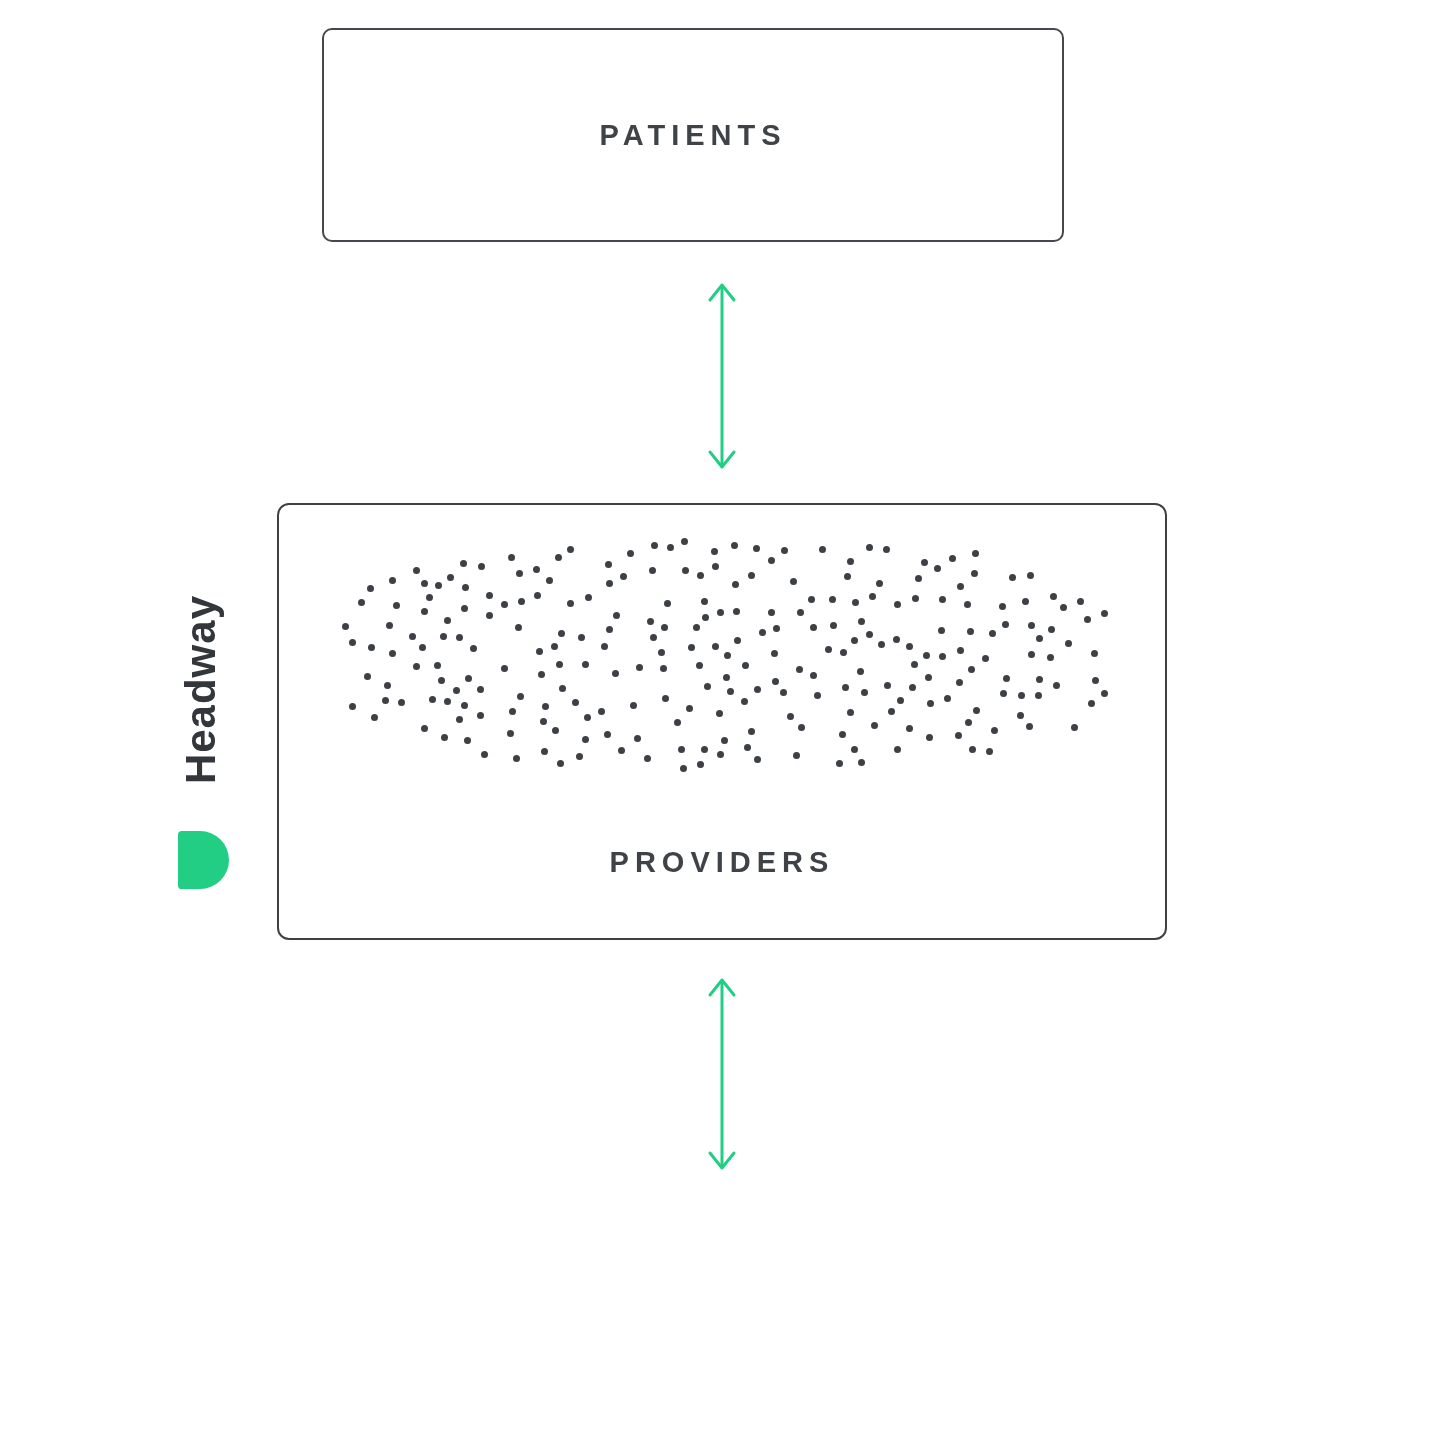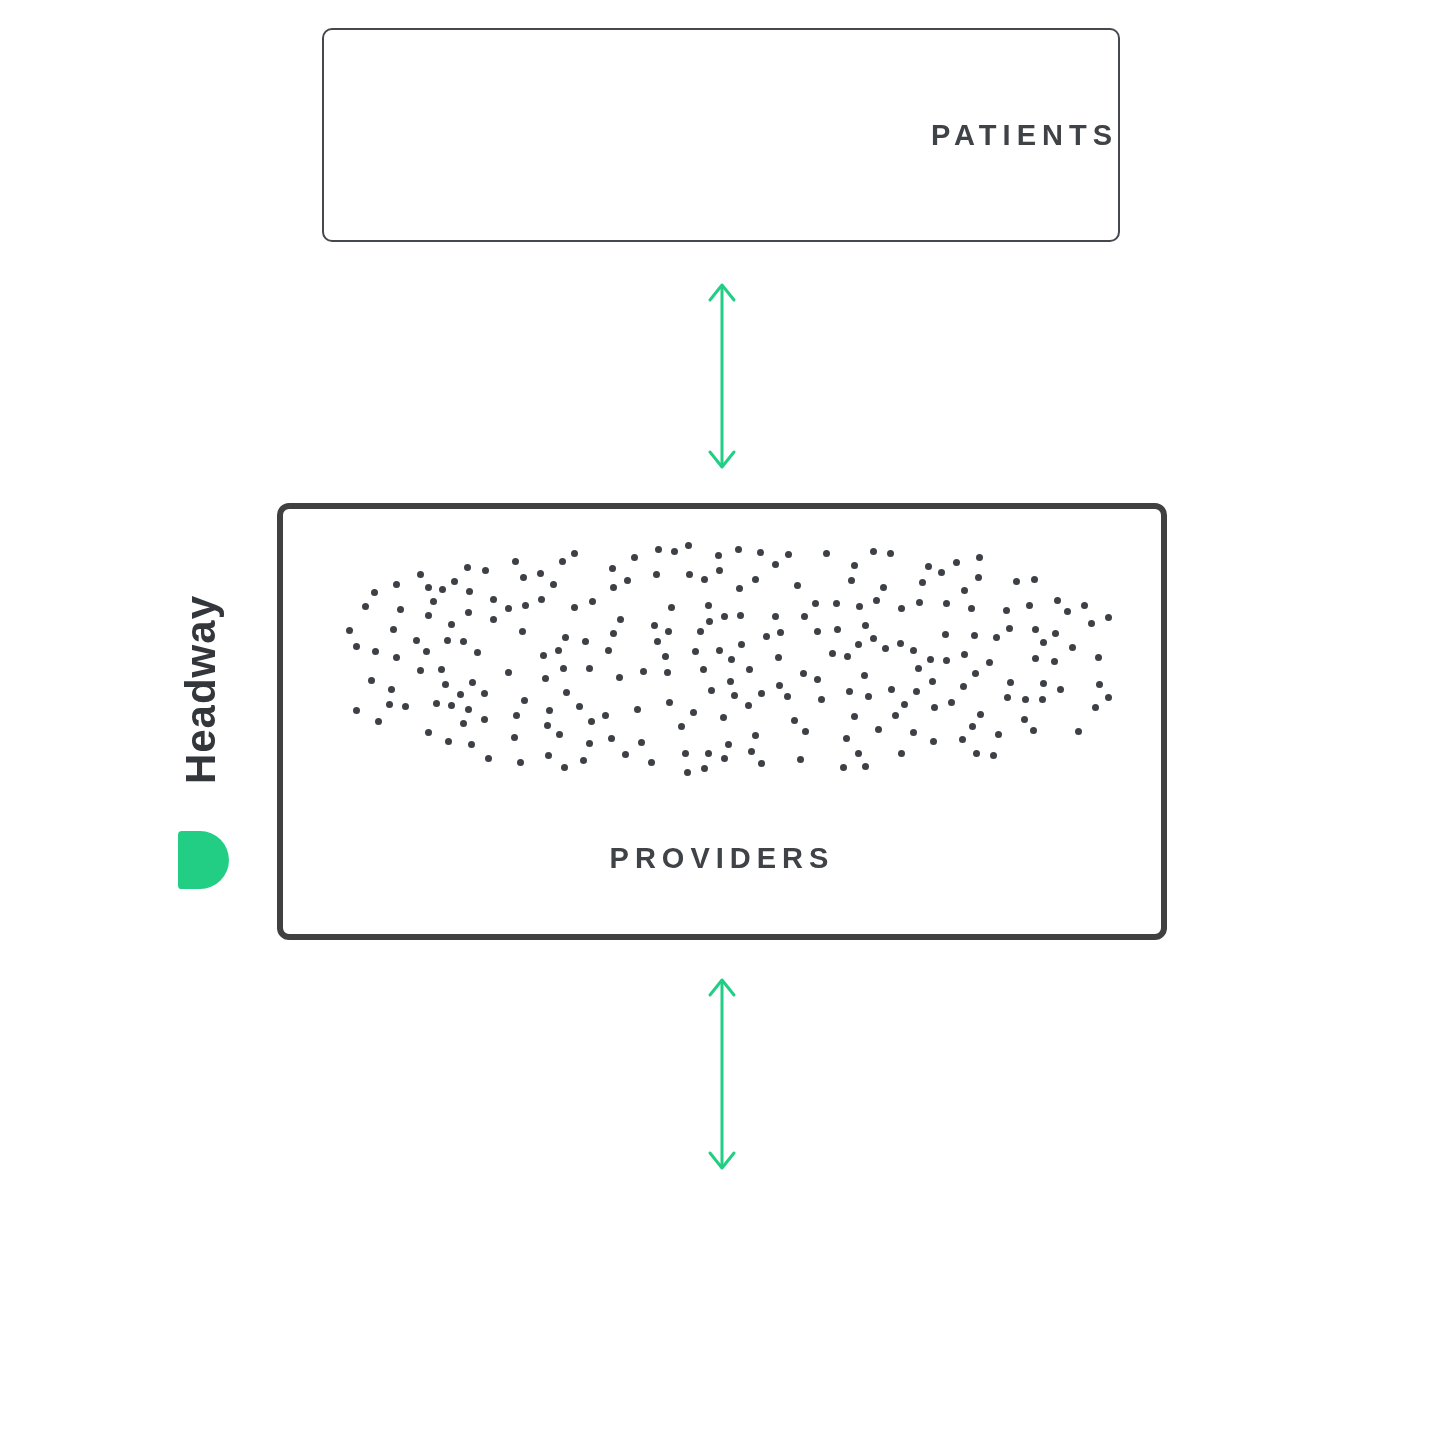--- a/index.html
+++ b/index.html
@@ -18,25 +18,25 @@
     display:flex;align-items:center;justify-content:center;
     box-sizing:border-box;
   }
   .box-label{
     font-size:29px;
     font-weight:bold;
     letter-spacing:6px;
     color:#3f4347;
     text-align:center;
   }
-  .box-patients{left:322px;top:28px;width:798px;height:214px;justify-content:flex-end;}
+  .box-patients{left:322px;top:28px;width:742px;height:214px;}
   .box-payers{left:322px;top:1205px;width:800px;height:206px;}
   .box-providers{
     left:277px;top:503px;width:890px;height:437px;
-    border:6px solid #404040;
+    border:2px solid #404040;
     border-radius:12px;
     display:block;
   }
   .dots-region{
     position:absolute;
     left:62px;top:36px;
     width:770px;height:228px;
   }
   .dot{
     position:absolute;

